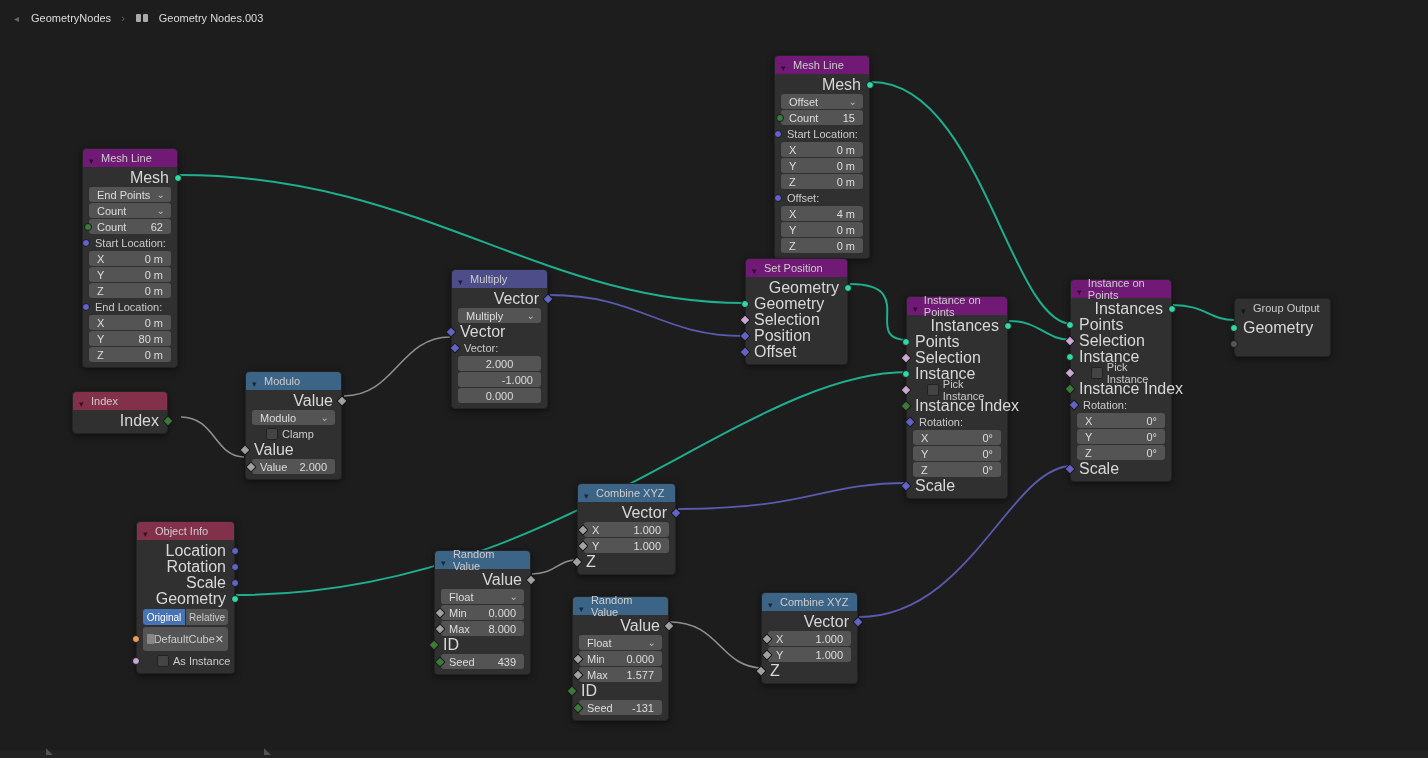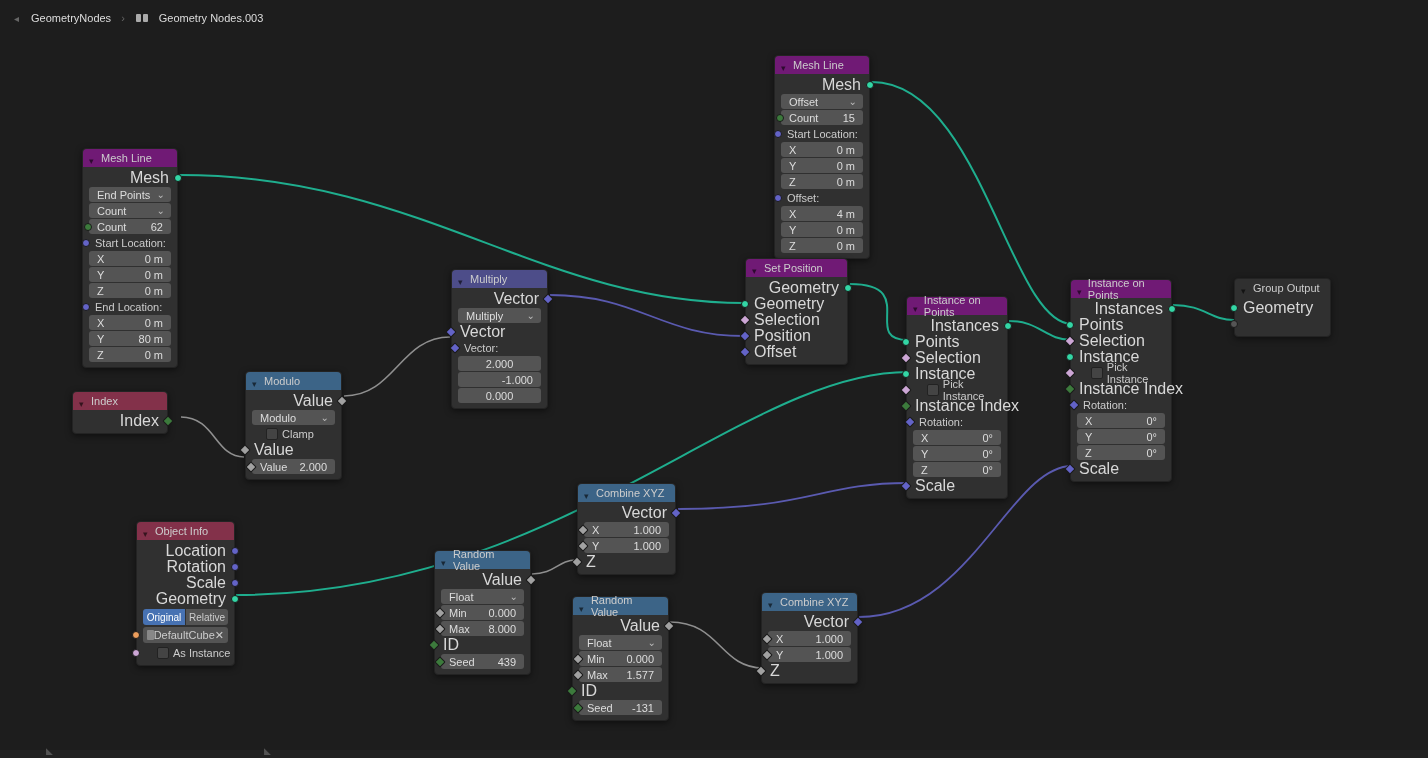--- a/index.html
+++ b/index.html
@@ -42,21 +42,21 @@
 .sock.float{background:#a1a1a1}
 .sock.int{background:#3c7a3c}
 .sock.bool{background:#cca6d5}
 .sock.obj{background:#ed9e5c}
 .sock.dia{border-radius:1px;transform:translateY(-50%) rotate(45deg)}
 .btngrp{display:flex;margin:2px 6px;gap:1px}
 .btngrp .b{flex:1;background:#545454;height:16px;display:flex;align-items:center;justify-content:center;font-size:10px;color:#ccc}
 .btngrp .b.active{background:#4772b3;color:#fff}
 .btngrp .b:first-child{border-radius:3px 0 0 3px}
 .btngrp .b:last-child{border-radius:0 3px 3px 0}
-.objrow{display:flex;align-items:center;margin:2px 6px;background:#545454;border-radius:3px;height:16px;padding:0 4px;position:relative}
+.objrow{display:flex;align-items:center;margin:2px 6px;background:#545454;border-radius:3px;height:24px;padding:0 4px;position:relative}
 .objrow .ico{width:10px;height:10px;background:#888;border-radius:1px}
 .objrow .x{margin-left:auto;color:#ccc;font-size:11px}
 .vecstack{margin:1px 6px}
 .vecstack .field{margin:1px 0}
 #btm{position:absolute;left:0;right:0;bottom:0;height:8px;background:#232323}
 .cornerL{position:absolute;bottom:2px;left:46px;color:#555;font-size:9px}
 .cornerR{position:absolute;bottom:2px;left:264px;color:#555;font-size:9px}
 </style>
 </head>
 <body>
@@ -574,21 +574,21 @@
             <span class="v">0°</span>
           </div>
     </div>
     <div class="row llab">
           <span class="sock l vec dia"></span>
           <span class="t">Scale</span>
         </div>
   </div>
 </div>
 
-<div class="node out" style="left:1234px;top:278px;width:97px">
+<div class="node out" style="left:1234px;top:298px;width:97px">
   <div class="title">
         <span class="tw"></span>
         <span>Group Output</span>
       </div>
   <div class="body">
     <div class="row llab">
           <span class="sock l geom"></span>
           <span class="t">Geometry</span>
         </div>
     <div class="row llab">

